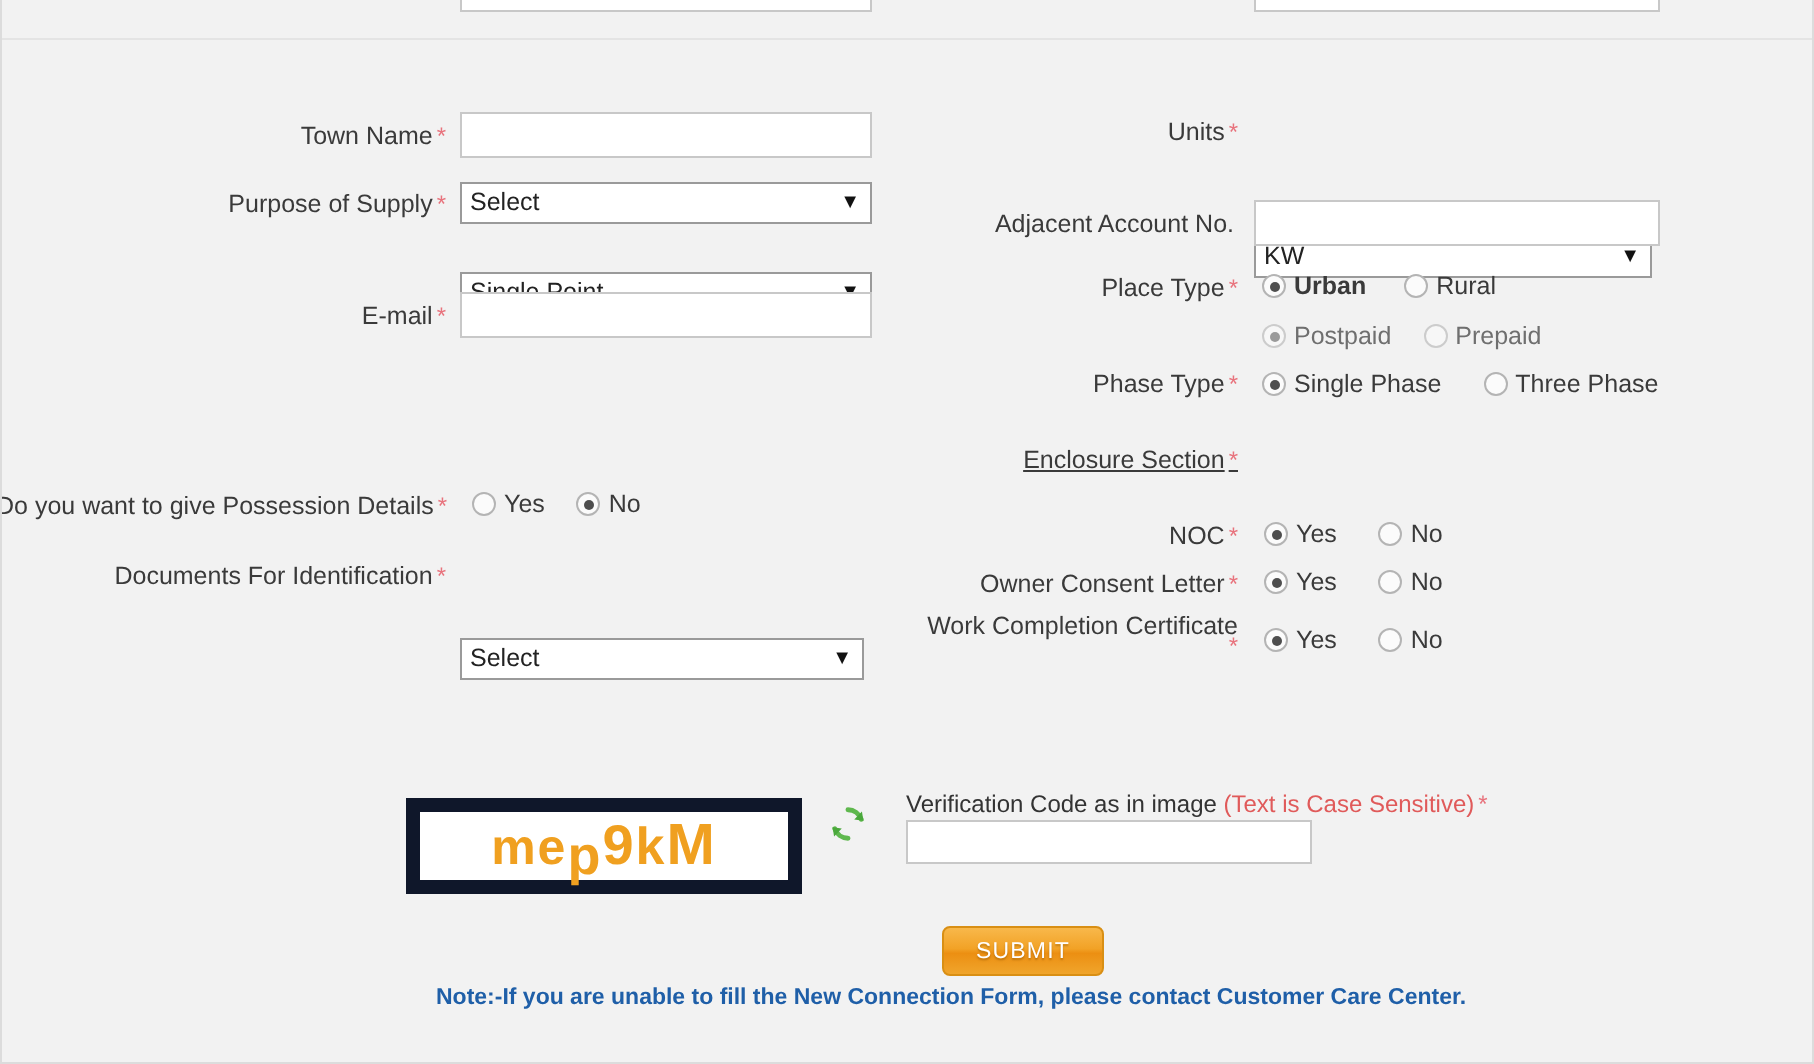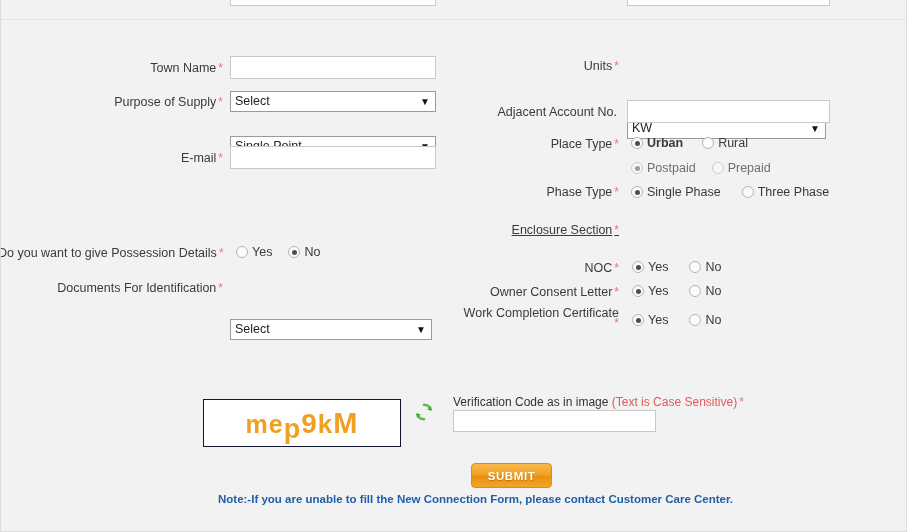--- a/index.html
+++ b/index.html
@@ -115,21 +115,21 @@
     background: #4e4e4e;
   }
   .radio-opt.muted { color: #6f6f6f; }
   .radio-opt.muted .rdo { border-color: #cccccc; background: #f7f7f7; }
   .radio-opt.muted .rdo.on::after { background: #9a9a9a; }
 
   
   .captcha-box {
     box-sizing: border-box;
     background: #ffffff;
-    border: 1px solid #0f172a;
+    border: 7px solid #0f172a;
     display: flex;
     align-items: center;
     justify-content: center;
   }
   .captcha-text {
     color: #f0a020;
     font-family: "Liberation Sans", sans-serif;
     font-weight: bold;
     font-size: 27px;
     letter-spacing: 1px;
@@ -156,21 +156,21 @@
 
   .submit-btn {
     box-sizing: border-box;
     width: 81px;
     height: 25px;
     border: 1px solid #d98f14;
     border-radius: 4px;
     background: linear-gradient(to bottom, #f8b84b 0%, #f2a226 45%, #ec8f12 55%, #f0a52c 100%);
     color: #ffffff;
     font-size: 11.5px;
-    font-weight: bold;
+    font-weight: normal;
     letter-spacing: 0.6px;
     text-shadow: 0 1px 1px rgba(150,90,0,0.55);
     cursor: pointer;
     font-family: "Liberation Sans", sans-serif;
     padding: 0;
   }
 
   .note {
     font-size: 11.5px;
     font-weight: bold;

